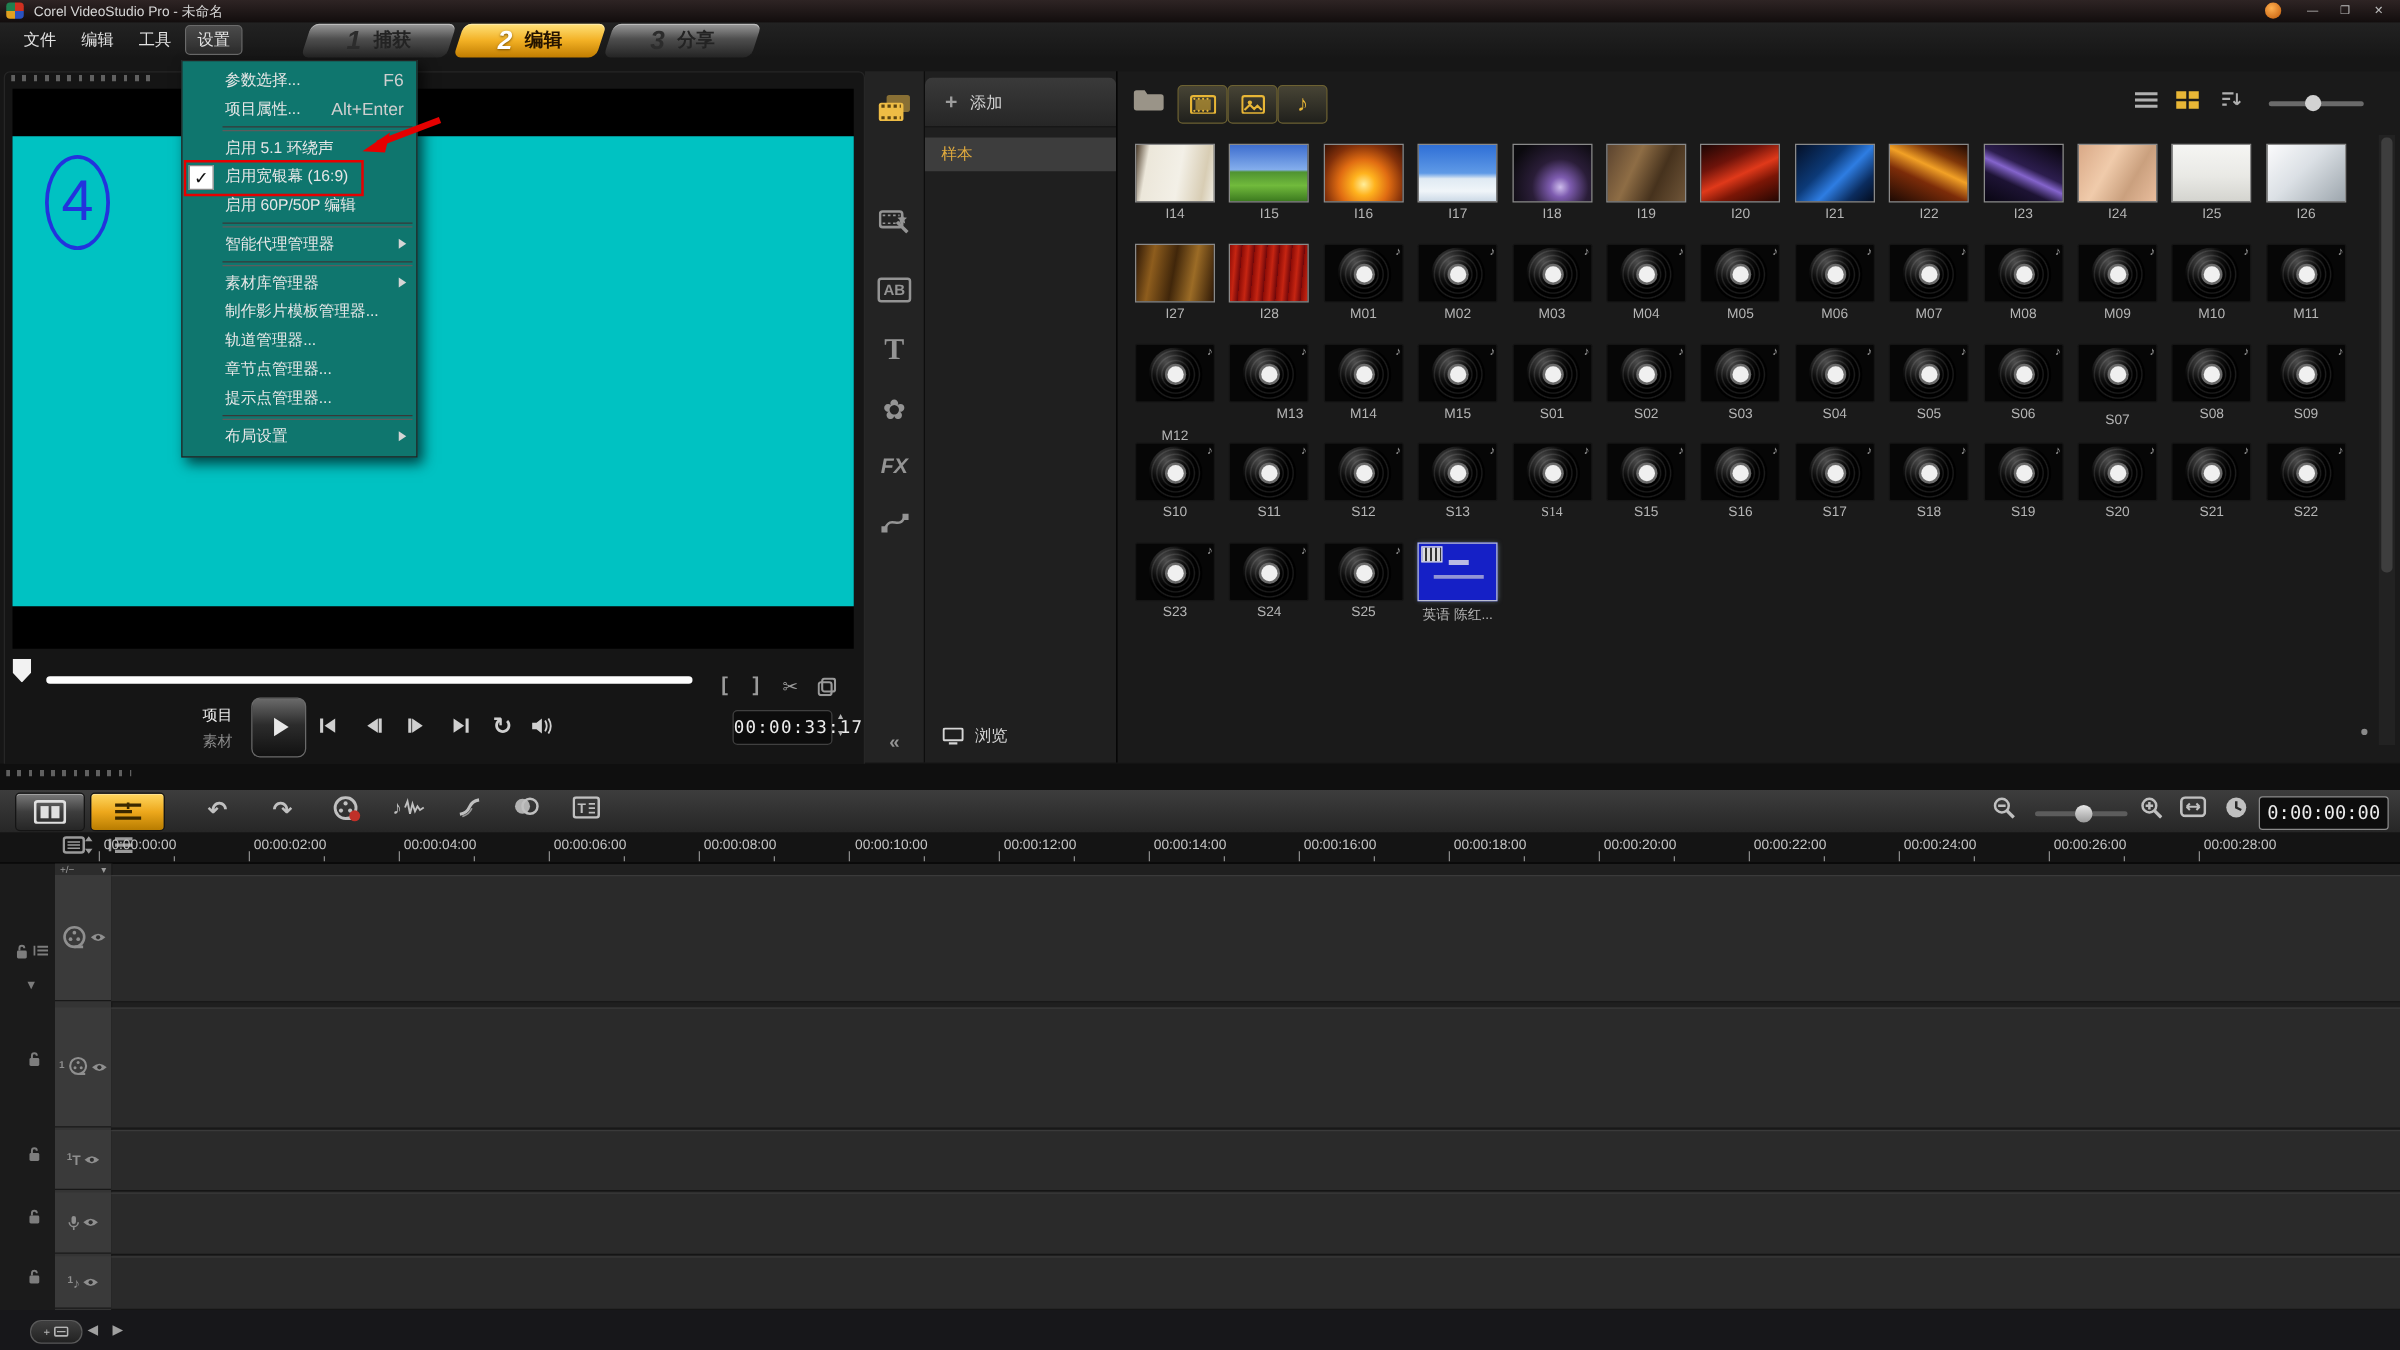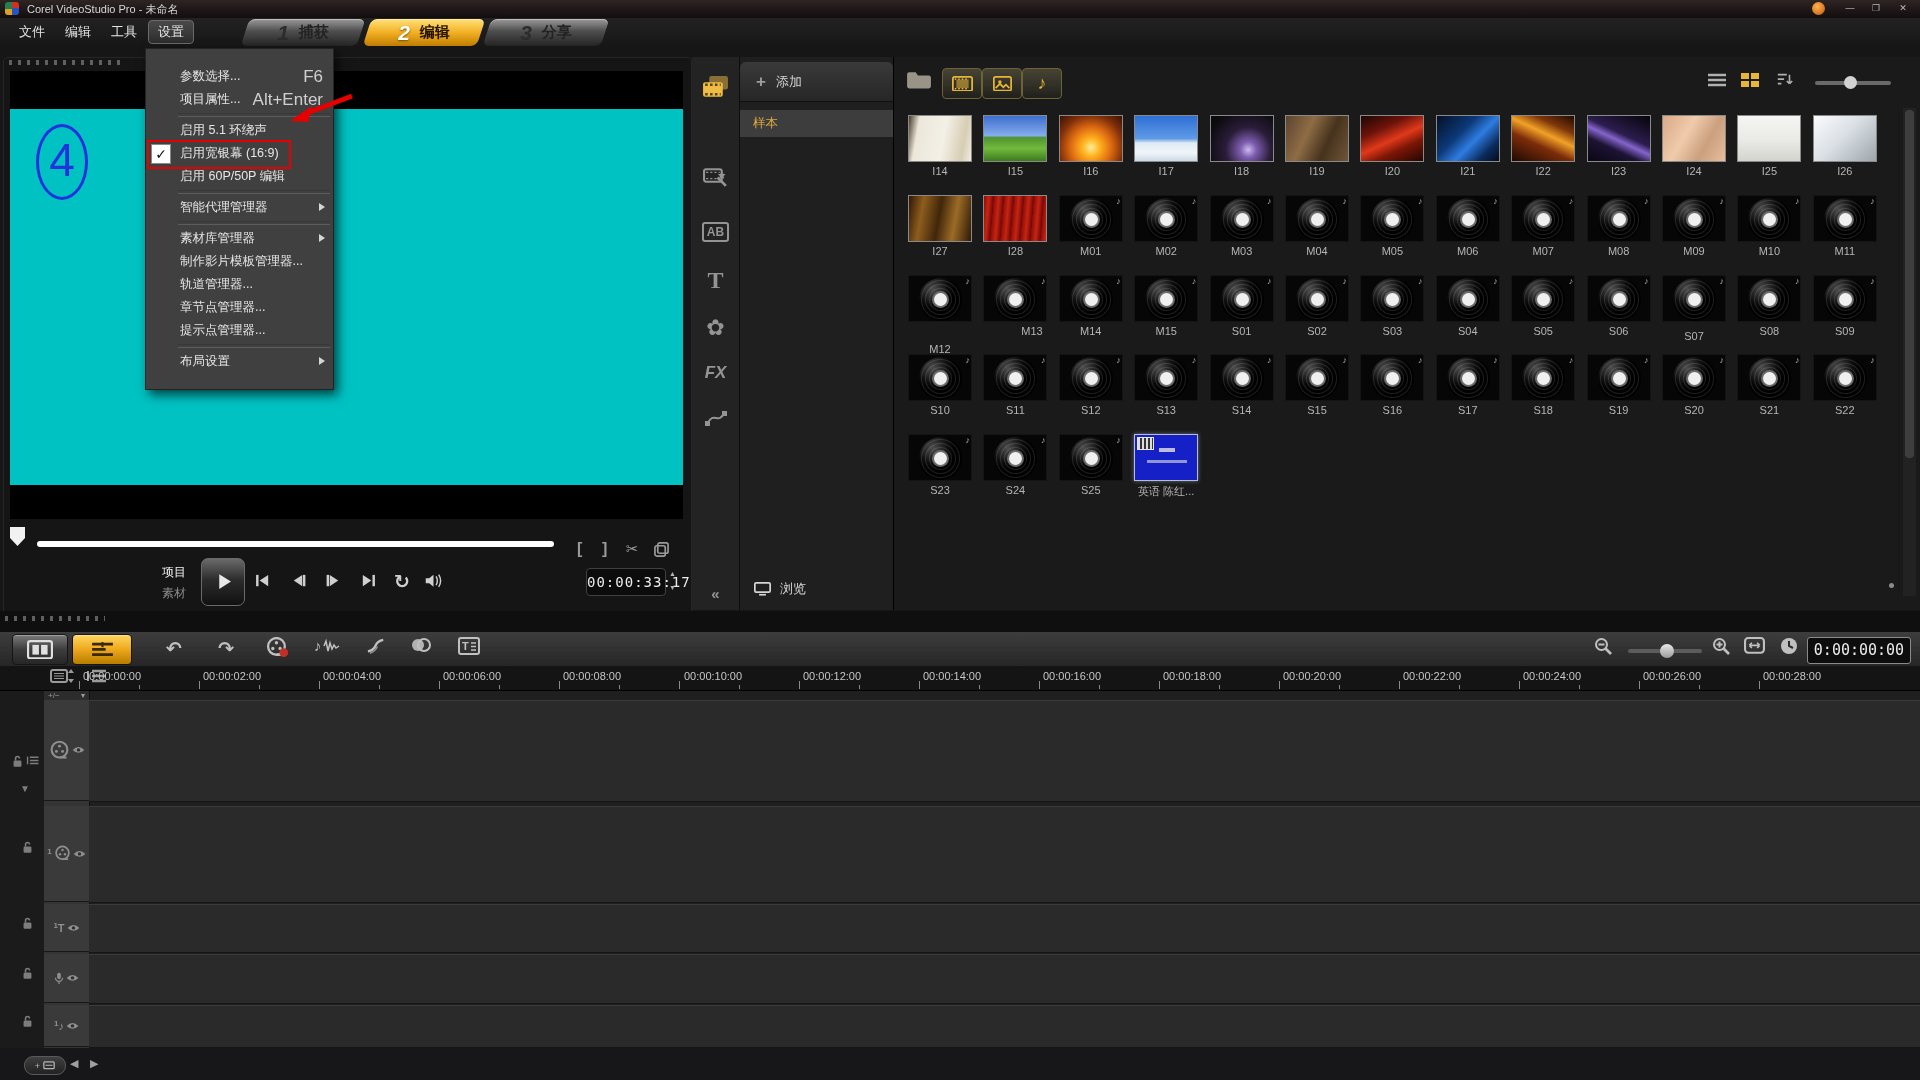--- a/index.html
+++ b/index.html
@@ -21,24 +21,24 @@
   .menubar-item.open{background:linear-gradient(#4a4a4a,#2c2c2c);border:1px solid #6a6a6a;border-radius:4px;top:2px;}
   .step{position:absolute;top:19px;height:27px;transform:skewX(-18deg);border-radius:6px;
         background:linear-gradient(#9b9b9b,#4e4e4e 45%,#242424);box-shadow:inset 0 1px rgba(255,255,255,.35);}
   .step .inner{transform:skewX(18deg);display:flex;align-items:center;justify-content:center;height:100%;gap:10px;}
   .step .num{font-size:21px;font-weight:bold;font-style:italic;color:#2c2c2c;}
   .step .lab{font-size:15px;font-weight:bold;color:#232323;}
   .step.active{background:linear-gradient(#ffe27a,#f2b024 50%,#c07c00);}
   .step.active .num{color:#fff;text-shadow:0 1px 2px #7a5000;}
   .step.active .lab{color:#241300;}
   
-  #settings-menu{left:145px;top:48px;width:187px;background:#404040;border:1px solid #232323;
-                 box-shadow:4px 5px 10px rgba(0,0,0,.65);padding:16px 0;z-index:40;}
+  #settings-menu{left:145px;top:48px;width:187px;background:#0f766e;border:1px solid #232323;
+                 box-shadow:4px 5px 10px rgba(0,0,0,.65);padding:4px 0;z-index:40;}
   .mitem{position:relative;height:23px;line-height:23px;padding-left:34px;font-size:12.5px;color:#e6e6e6;}
-  .mitem .msc{position:absolute;right:10px;font-size:17px;color:#cfcfcf;}
+  .mitem .msc{position:absolute;right:10px;font-size:14px;color:#cfcfcf;}
   .mitem .msub{position:absolute;right:8px;top:7px;width:0;height:0;
                border-left:6px solid #d5d5d5;border-top:4.5px solid transparent;border-bottom:4.5px solid transparent;}
   .msep{height:2px;margin:2px 3px 2px 32px;border-top:1px solid #383838;border-bottom:1px solid #5c5c5c;}
   .mcheck{position:absolute;left:5px;top:2px;width:18px;height:18px;background:#fff;border:1px solid #888;
           color:#111;font-size:14px;font-weight:bold;line-height:18px;text-align:center;}
   .mitem.hl::after{content:"";position:absolute;left:1px;top:-2px;width:140px;height:25px;
                    border:2px solid var(--red);pointer-events:none;}
   
   #callout{left:347px;top:67px;width:236px;height:33px;background:#040404;border:2px solid var(--red);
            z-index:50;display:flex;align-items:center;justify-content:center;font-size:17px;color:#f6f6f6;letter-spacing:.5px;}
@@ -508,21 +508,21 @@
           <div class="tlabel" style="left: 158.8px; top: 296.4px;">S12</div>
           <div class="thumb audio" style="left: 240.2px; top: 246.4px;">
             <div class="disc"></div>
             <span class="note">♪</span>
           </div>
           <div class="tlabel" style="left: 234.2px; top: 296.4px;">S13</div>
           <div class="thumb audio" style="left: 315.6px; top: 246.4px;">
             <div class="disc"></div>
             <span class="note">♪</span>
           </div>
-          <div class="tlabel" style="left: 309.6px; top: 296.4px;">S14</div>
+          <div class="tlabel" style="left: 309.6px; top: 296.4px; font-family: Liberation Serif, serif;">S14</div>
           <div class="thumb audio" style="left: 391px; top: 246.4px;">
             <div class="disc"></div>
             <span class="note">♪</span>
           </div>
           <div class="tlabel" style="left: 385px; top: 296.4px;">S15</div>
           <div class="thumb audio" style="left: 466.4px; top: 246.4px;">
             <div class="disc"></div>
             <span class="note">♪</span>
           </div>
           <div class="tlabel" style="left: 460.4px; top: 296.4px;">S16</div>

